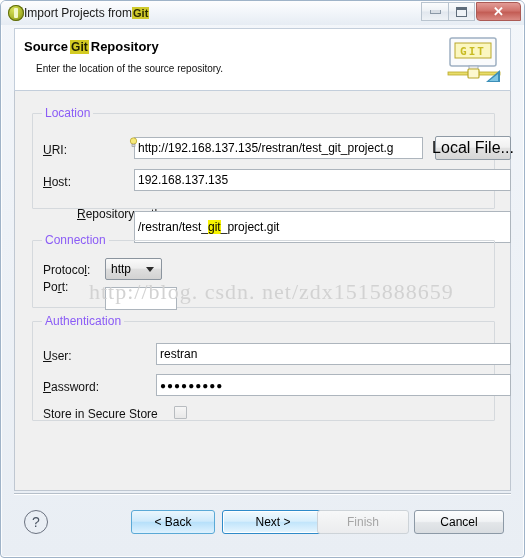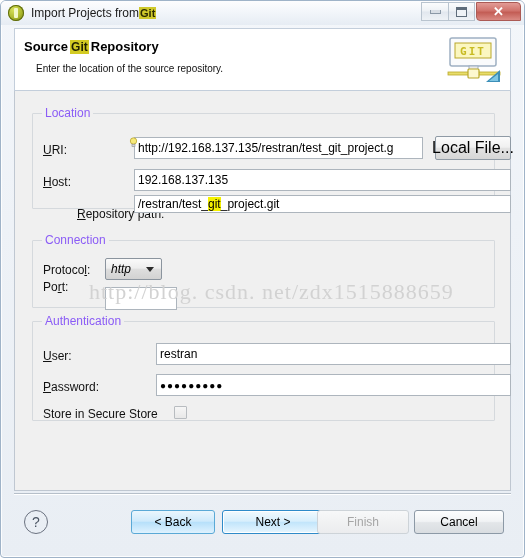--- a/index.html
+++ b/index.html
@@ -52,21 +52,20 @@
   }
   #titlebar-icon::after {
     content: "";
     position: absolute;
     left: 6px; top: 3px;
     width: 4px; height: 10px;
     background: #f2f7c8;
     border-radius: 1px;
   }
   #titlebar-text {
-    margin-left: 7px;
     font-size: 12px;
     color: #1a1a1a;
     white-space: nowrap;
     display: flex;
     align-items: baseline;
     gap: 0px;
   }
   .hl-title {
     background: #cfc92b;
     color: #2b2b00;
@@ -406,34 +405,34 @@
     <span class="field-label" style="left:28px; top:84px;">
       <span class="ul">H</span>ost:
     </span>
     <div class="textfield" style="left:119px; top:78px; width:377px; height:22px;">
       <span>192.168.137.135</span>
     </div>
 
     <span class="field-label" style="left:28px; top:116px;margin-left:34px;">
       <span class="ul">R</span>epository path:
     </span>
-    <div class="textfield" style="left:119px; top:104px; width:377px; height:18px;">
+    <div class="textfield" style="left:119px; top:120px; width:377px; height:32px;">
       <span>/restran/test_</span>
         <span class="hl-yellow">git</span>
         <span>_project.git</span>
     </div>
 
     <div class="group" style="left:17px; top:149px; width:463px; height:68px;">
       <span class="group-title">Connection</span>
     </div>
 
     <span class="field-label" style="left:28px; top:172px;">
       Protoco<span class="ul">l</span>:
     </span>
-    <div class="combo" style="left:90px; top:167px; width:57px; height:22px;font-style:italic;">
+    <div class="combo" style="left:90px; top:167px; width:57px; height:22px;">
       <span>http</span>
       <span class="combo-arrow"></span>
     </div>
 
     <span class="field-label" style="left:28px; top:189px;">
       Po<span class="ul">r</span>t:
     </span>
     <div class="textfield" style="left:90px; top:196px; width:72px; height:23px;">
       <span></span>
     </div>

